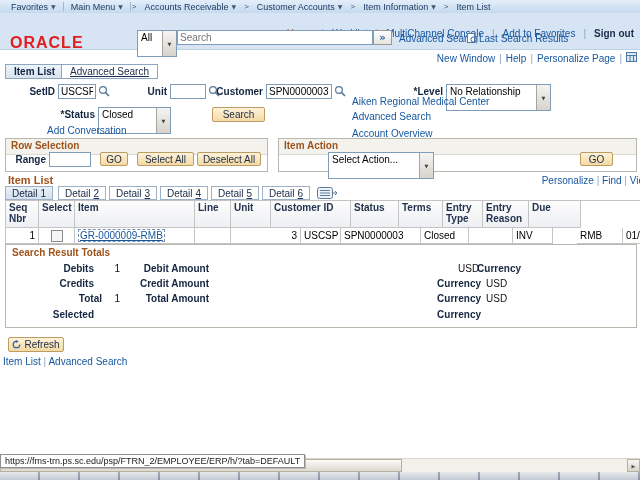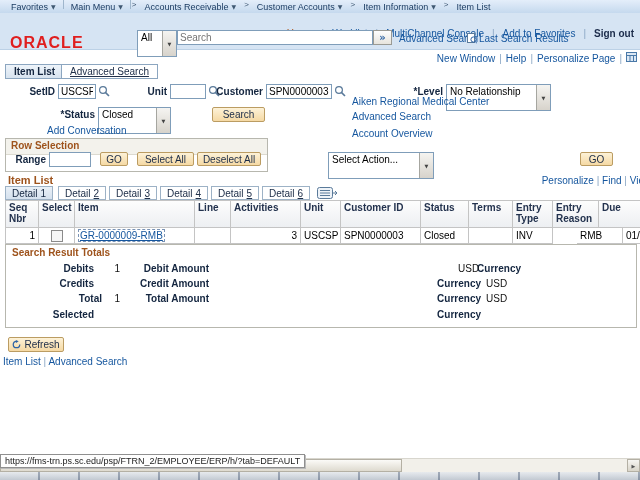--- a/index.html
+++ b/index.html
@@ -4,21 +4,21 @@
 <style>
   html,body{margin:0;padding:0;background:#fff;}
   #screen{position:relative;width:640px;height:480px;overflow:hidden;background:#fff;
           font-family:"Liberation Sans",sans-serif;font-size:10px;color:#000;}
   .abs{position:absolute;}
   .link{color:#15569E;text-decoration:none;cursor:pointer;}
   .lbl{position:absolute;font-weight:bold;color:#13253F;white-space:nowrap;}
   .icofont{font-family:"DejaVu Sans",sans-serif;}
 
   
-  .crumbbar{position:absolute;left:0;top:0;right:0;height:13px;display:flex;
+  .crumbbar{position:absolute;left:0;top:0;right:0;height:13px;display:flex;align-items:center;
             background:linear-gradient(#e4eefa,#c5d9ee);border-bottom:1px solid #a8c0da;
             font-size:9px;color:#16375E;white-space:nowrap;padding-left:4px;}
   .crumb{display:inline-flex;align-items:center;gap:3px;padding:0 7px;cursor:pointer;}
   .caret{font-size:6px;color:#3f5872;}
   .crumbdiv{width:1px;height:9px;background:#9fb6cc;}
   .gtsep{color:#3f5872;font-size:8px;margin:0 1px;}
 
   
   .header{position:absolute;left:0;top:13px;right:0;height:36px;background:#d6e4f3;border-bottom:1px solid #bcd1e6;}
   .logo{position:absolute;left:10px;top:21px;font-size:16px;font-weight:bold;color:#E01E1E;letter-spacing:1px;}
@@ -226,20 +226,23 @@
 
   <div class="groupbox" style="left:5px;top:138px;width:263px;height:34px;">
     <div class="ghead">Row Selection</div>
   </div>
   <span class="lbl" style="left:10px;top:154px;width:36px;text-align:right;">Range</span>
   <input class="txt" style="left: 49px; top: 152px; width: 42px;">
   <div class="btn" style="left:100px;top:152px;width:28px;height:14px;">GO</div>
   <div class="btn" style="left:137px;top:152px;width:57px;height:14px;">Select All</div>
   <div class="btn" style="left:197px;top:152px;width:64px;height:14px;">Deselect All</div>
 
+  <div class="groupbox" style="left:278px;top:138px;width:359px;height:34px;">
+    <div class="ghead">Item Action</div>
+  </div>
   <div class="selectbox" style="left:328px;top:152px;width:106px;">
     <span class="val">Select Action...</span>
     <span class="sbtn icofont">▼</span>
   </div>
   <div class="btn" style="left:580px;top:152px;width:33px;height:14px;">GO</div>
 
   <span class="secttitle" style="left:8px;top:174px;">Item List</span>
   <span class="abs" style="right:-4px;top:175px;white-space:nowrap;">
     <span class="link">Personalize</span>
     <span class="sep">|</span>
@@ -281,21 +284,20 @@
         <path d="M16 6 L20 6 M18 4 L20 6 L18 8" stroke="#5a7a9a" fill="none"></path>
       </svg>
   </span>
 
   <div class="grid">
     <div class="grow">
       <div class="gcell ghd" style="width:33px;">Seq Nbr</div>
       <div class="gcell ghd" style="width:36px;text-align:center;">Select</div>
       <div class="gcell ghd" style="width:120px;">Item</div>
       <div class="gcell ghd" style="width:36px;">Line</div>
-      <div class="gcell ghd" style="width:70px;">Activities</div>
       <div class="gcell ghd" style="width:40px;">Unit</div>
       <div class="gcell ghd" style="width:80px;">Customer ID</div>
       <div class="gcell ghd" style="width:48px;">Status</div>
       <div class="gcell ghd" style="width:44px;">Terms</div>
       <div class="gcell ghd" style="width:40px;">Entry Type</div>
       <div class="gcell ghd" style="width:46px;">Entry Reason</div>
       <div class="gcell ghd" style="width:52px;">Due</div>
     </div>
     <div class="grow">
       <div class="gcell gdt rnum" style="width:33px;">1</div>

